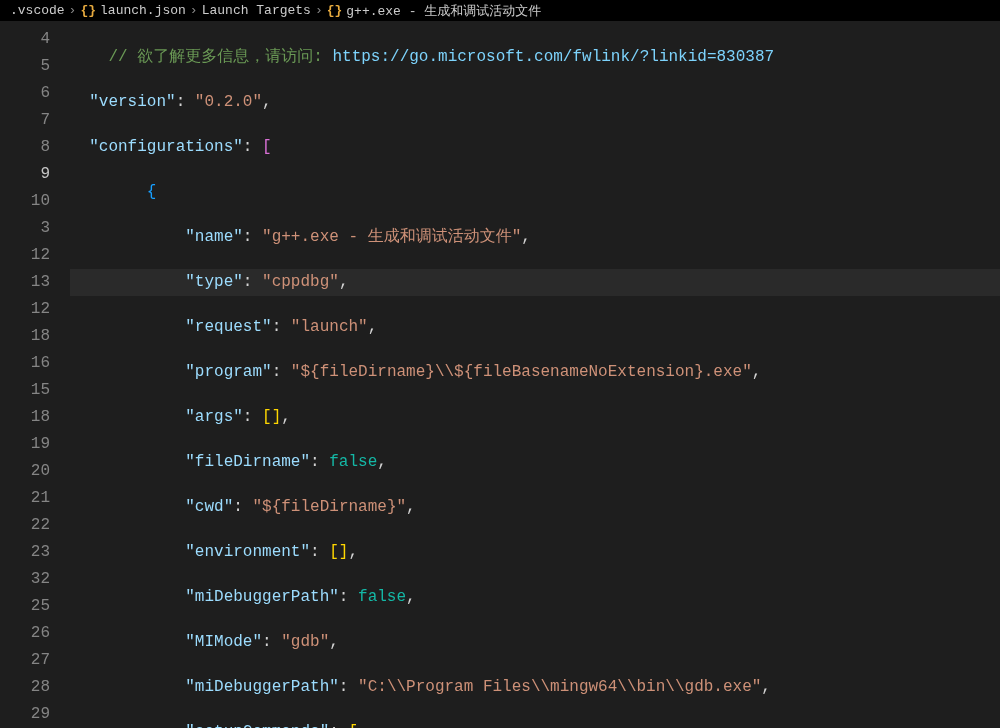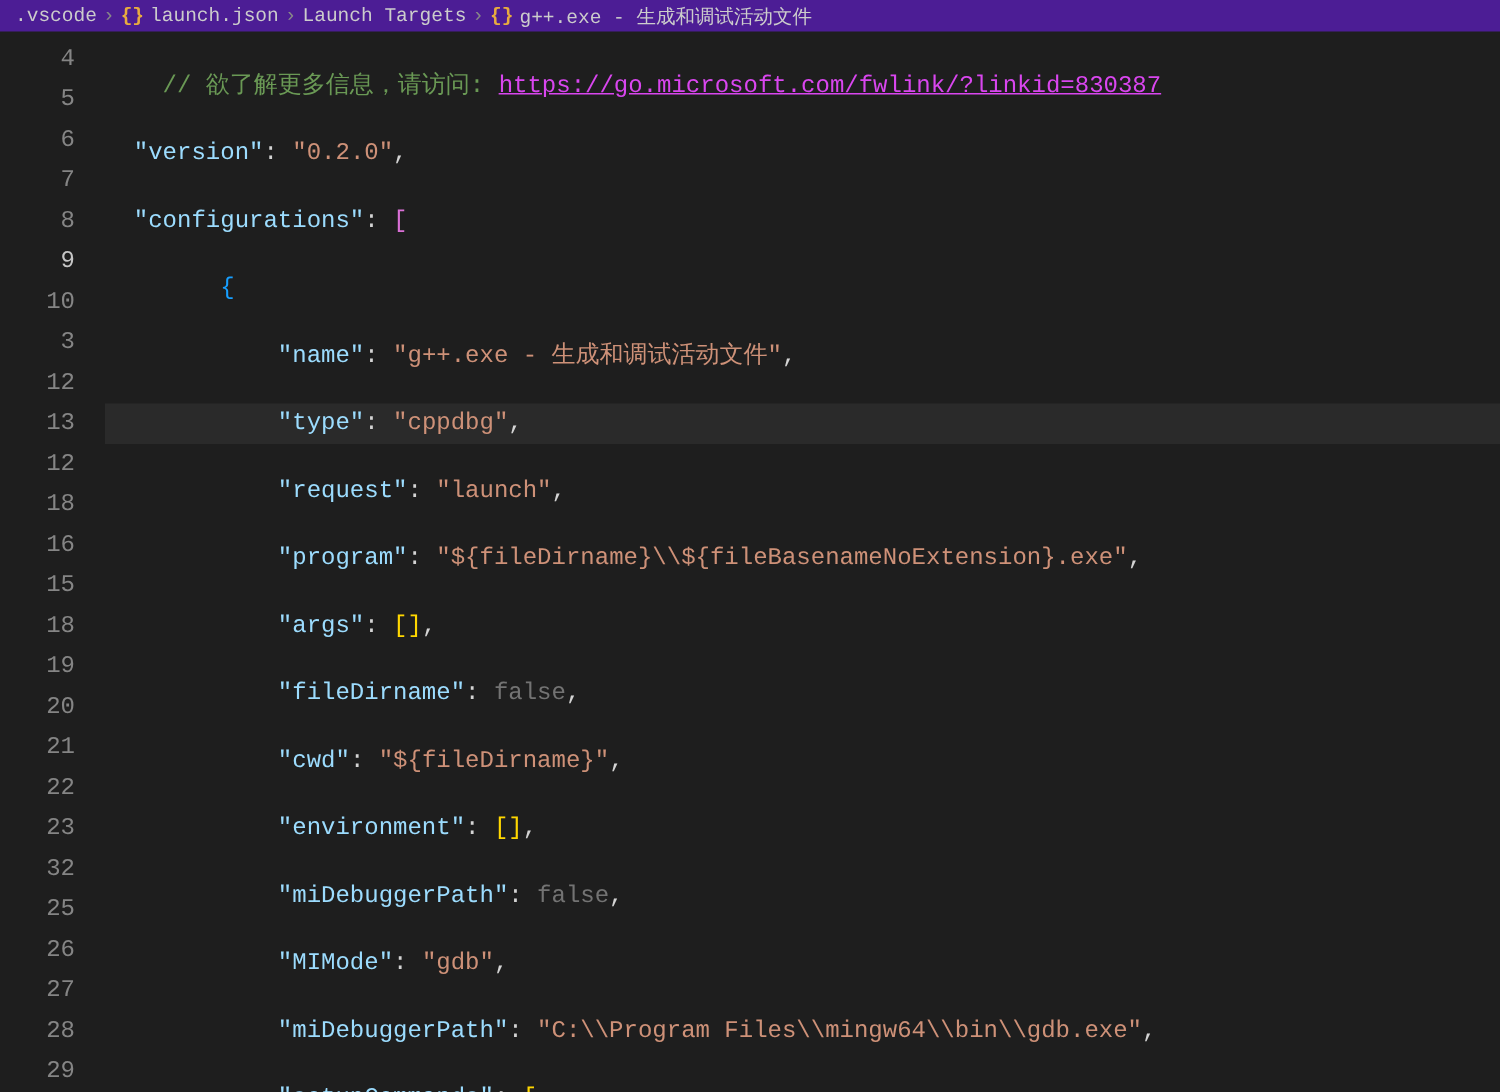--- a/index.html
+++ b/index.html
@@ -6,21 +6,21 @@
     body {
       background: #1e1e1e;
       color: #d4d4d4;
       font-family: Consolas, 'Courier New', monospace;
       font-size: 16px;
       overflow: hidden;
       width: 1000px;
       height: 728px;
     }
     .breadcrumb {
-      background: #4c1d95;
+      background: #000000;
       padding: 4px 10px;
       font-size: 13px;
       color: #cccccc;
       display: flex;
       align-items: center;
       gap: 4px;
       height: 22px;
       border-bottom: 1px solid #1e1e1e;
     }
     .breadcrumb .sep { color: #888; }
@@ -43,26 +43,26 @@
       flex: 1;
       padding-top: 4px;
       white-space: pre;
     }
     .code .line { height: 27px; line-height: 27px; }
     .line.highlight { background: #2a2a2a; }
     .gutter .active { color: #c6c6c6; }
     .comment { color: #6a9955; }
     .key { color: #9cdcfe; }
     .string { color: #ce9178; }
-    .keyword { color: #737373; }
+    .keyword { color: #14b8a6; }
     .punct { color: #d4d4d4; }
     .bracket1 { color: #ffd700; }
     .bracket2 { color: #da70d6; }
     .bracket3 { color: #179fff; }
-    .link { color: #d946ef; text-decoration: underline; }
+    .link { color: #7dd3fc; }
   </style>
 </head>
 <body>
 
 <div class="breadcrumb">
   <span>.vscode</span>
   <span class="sep">›</span>
   <span class="braces">{}</span>
   <span>launch.json</span>
   <span class="sep">›</span>

